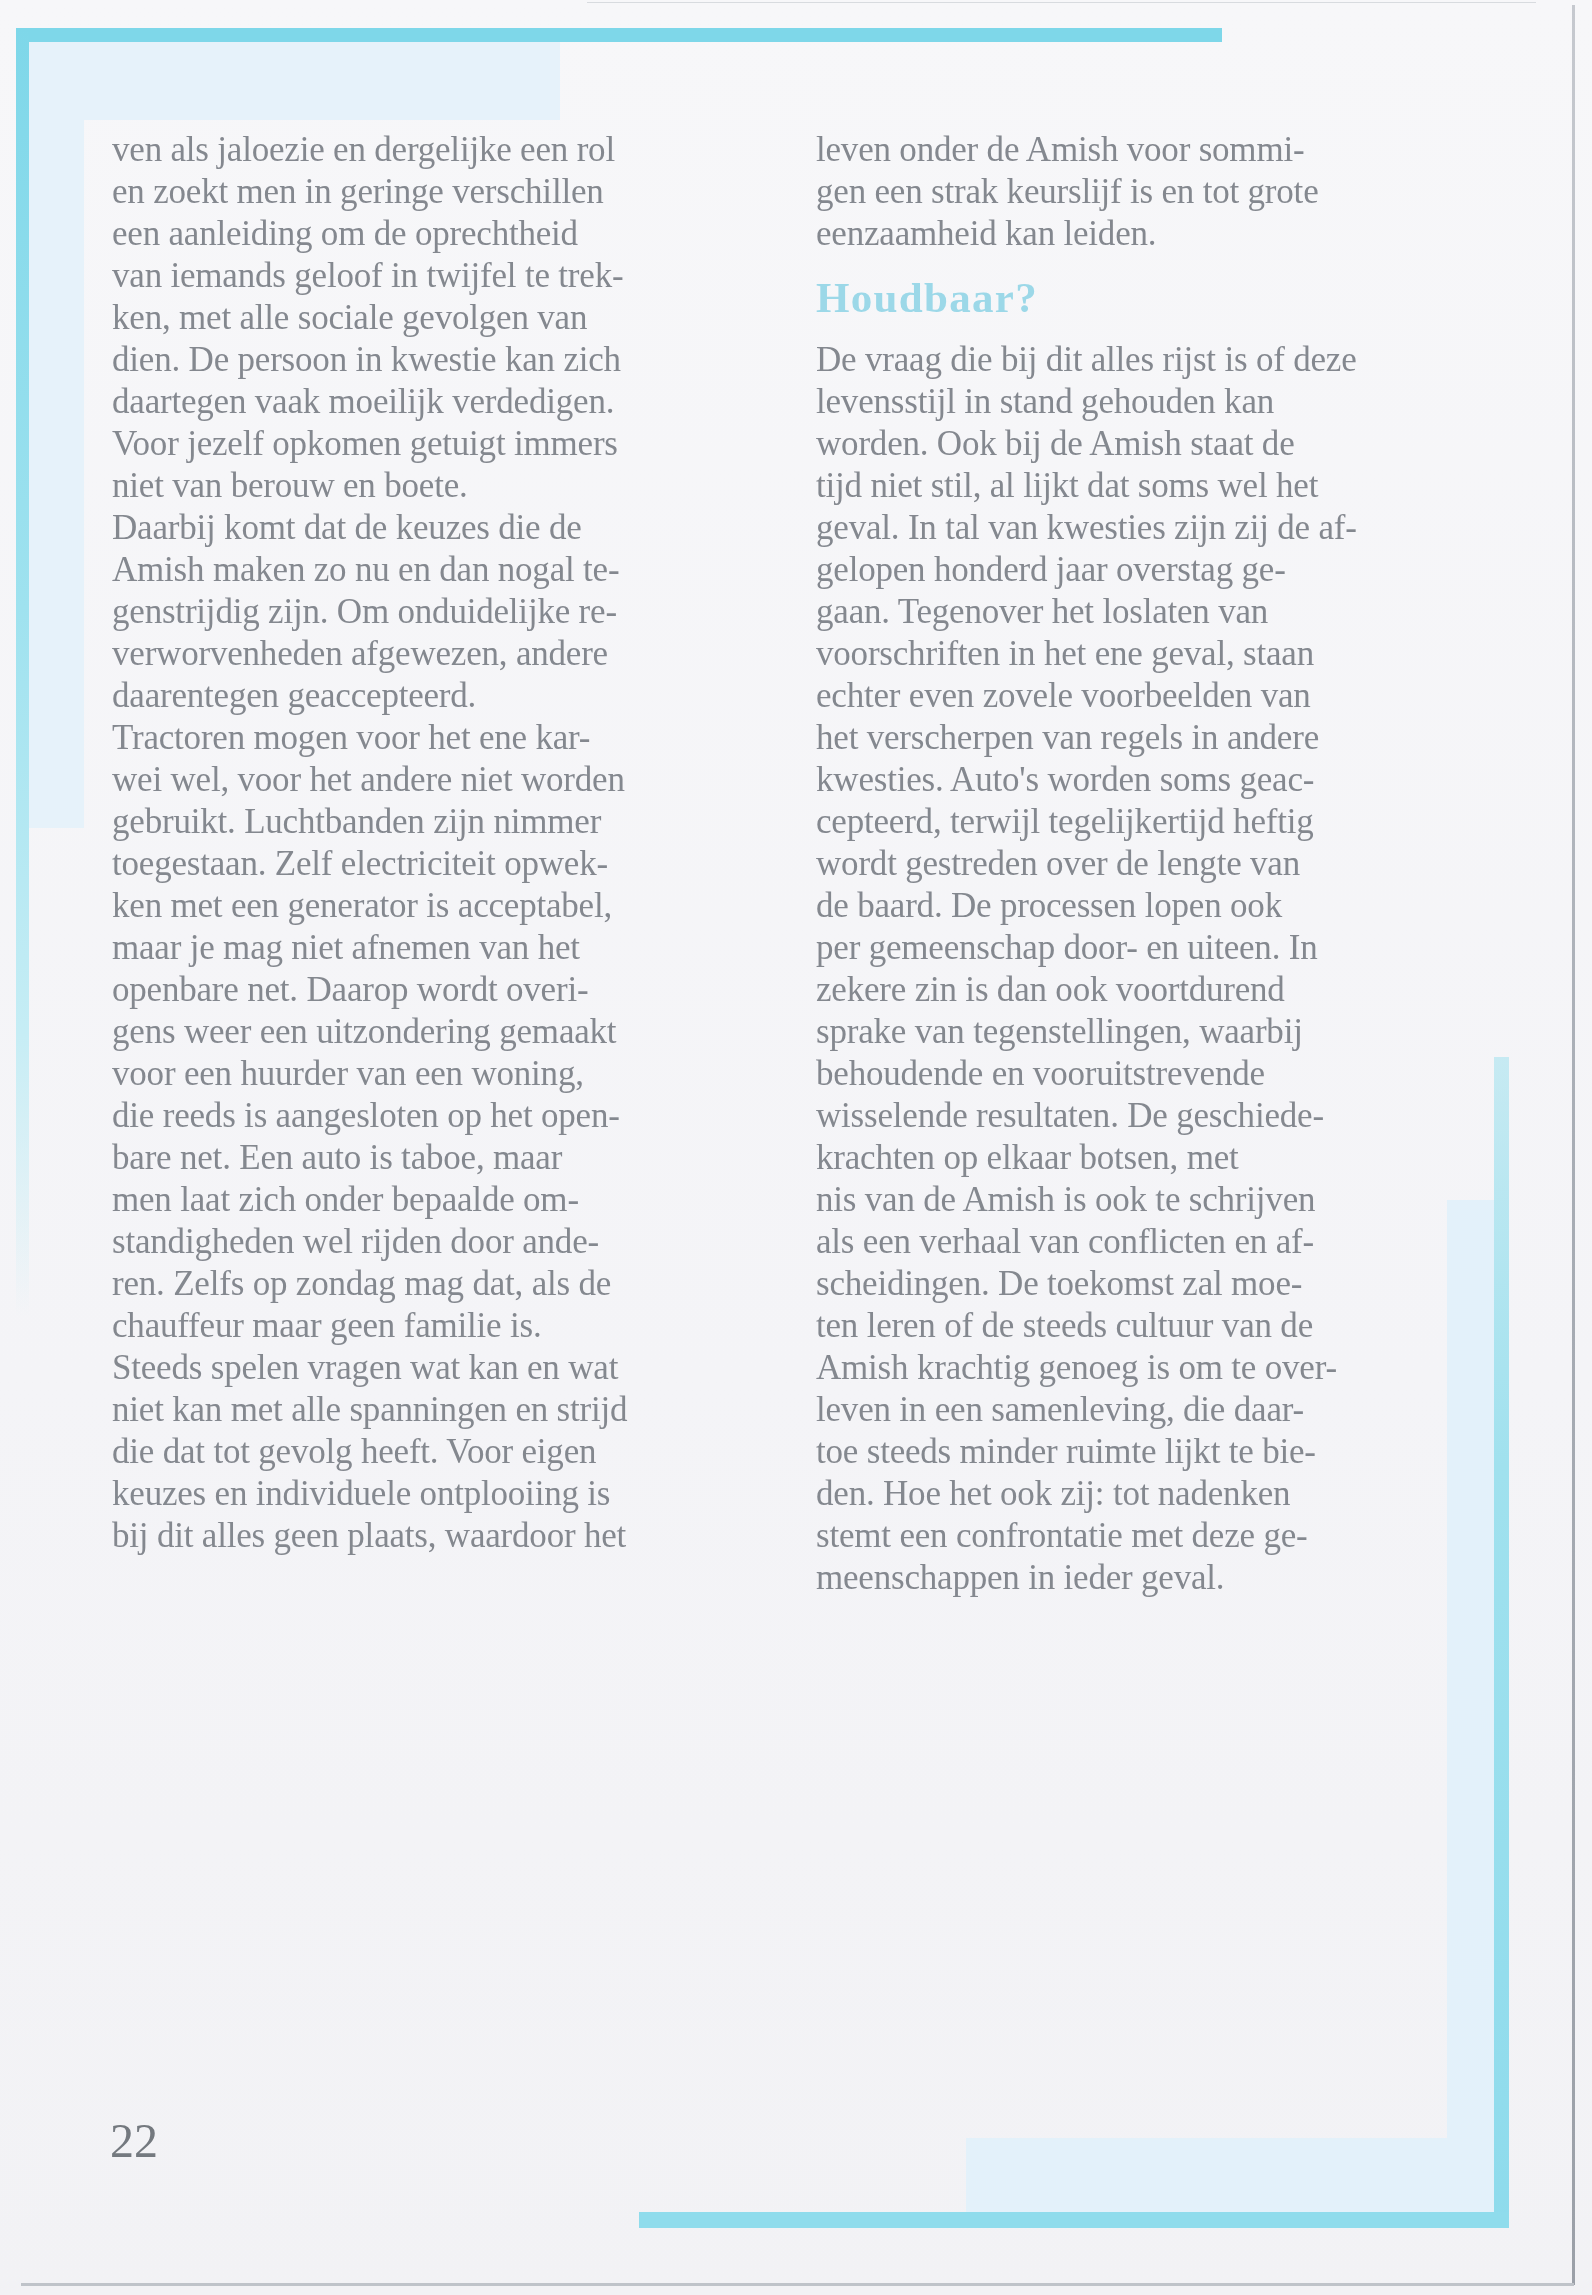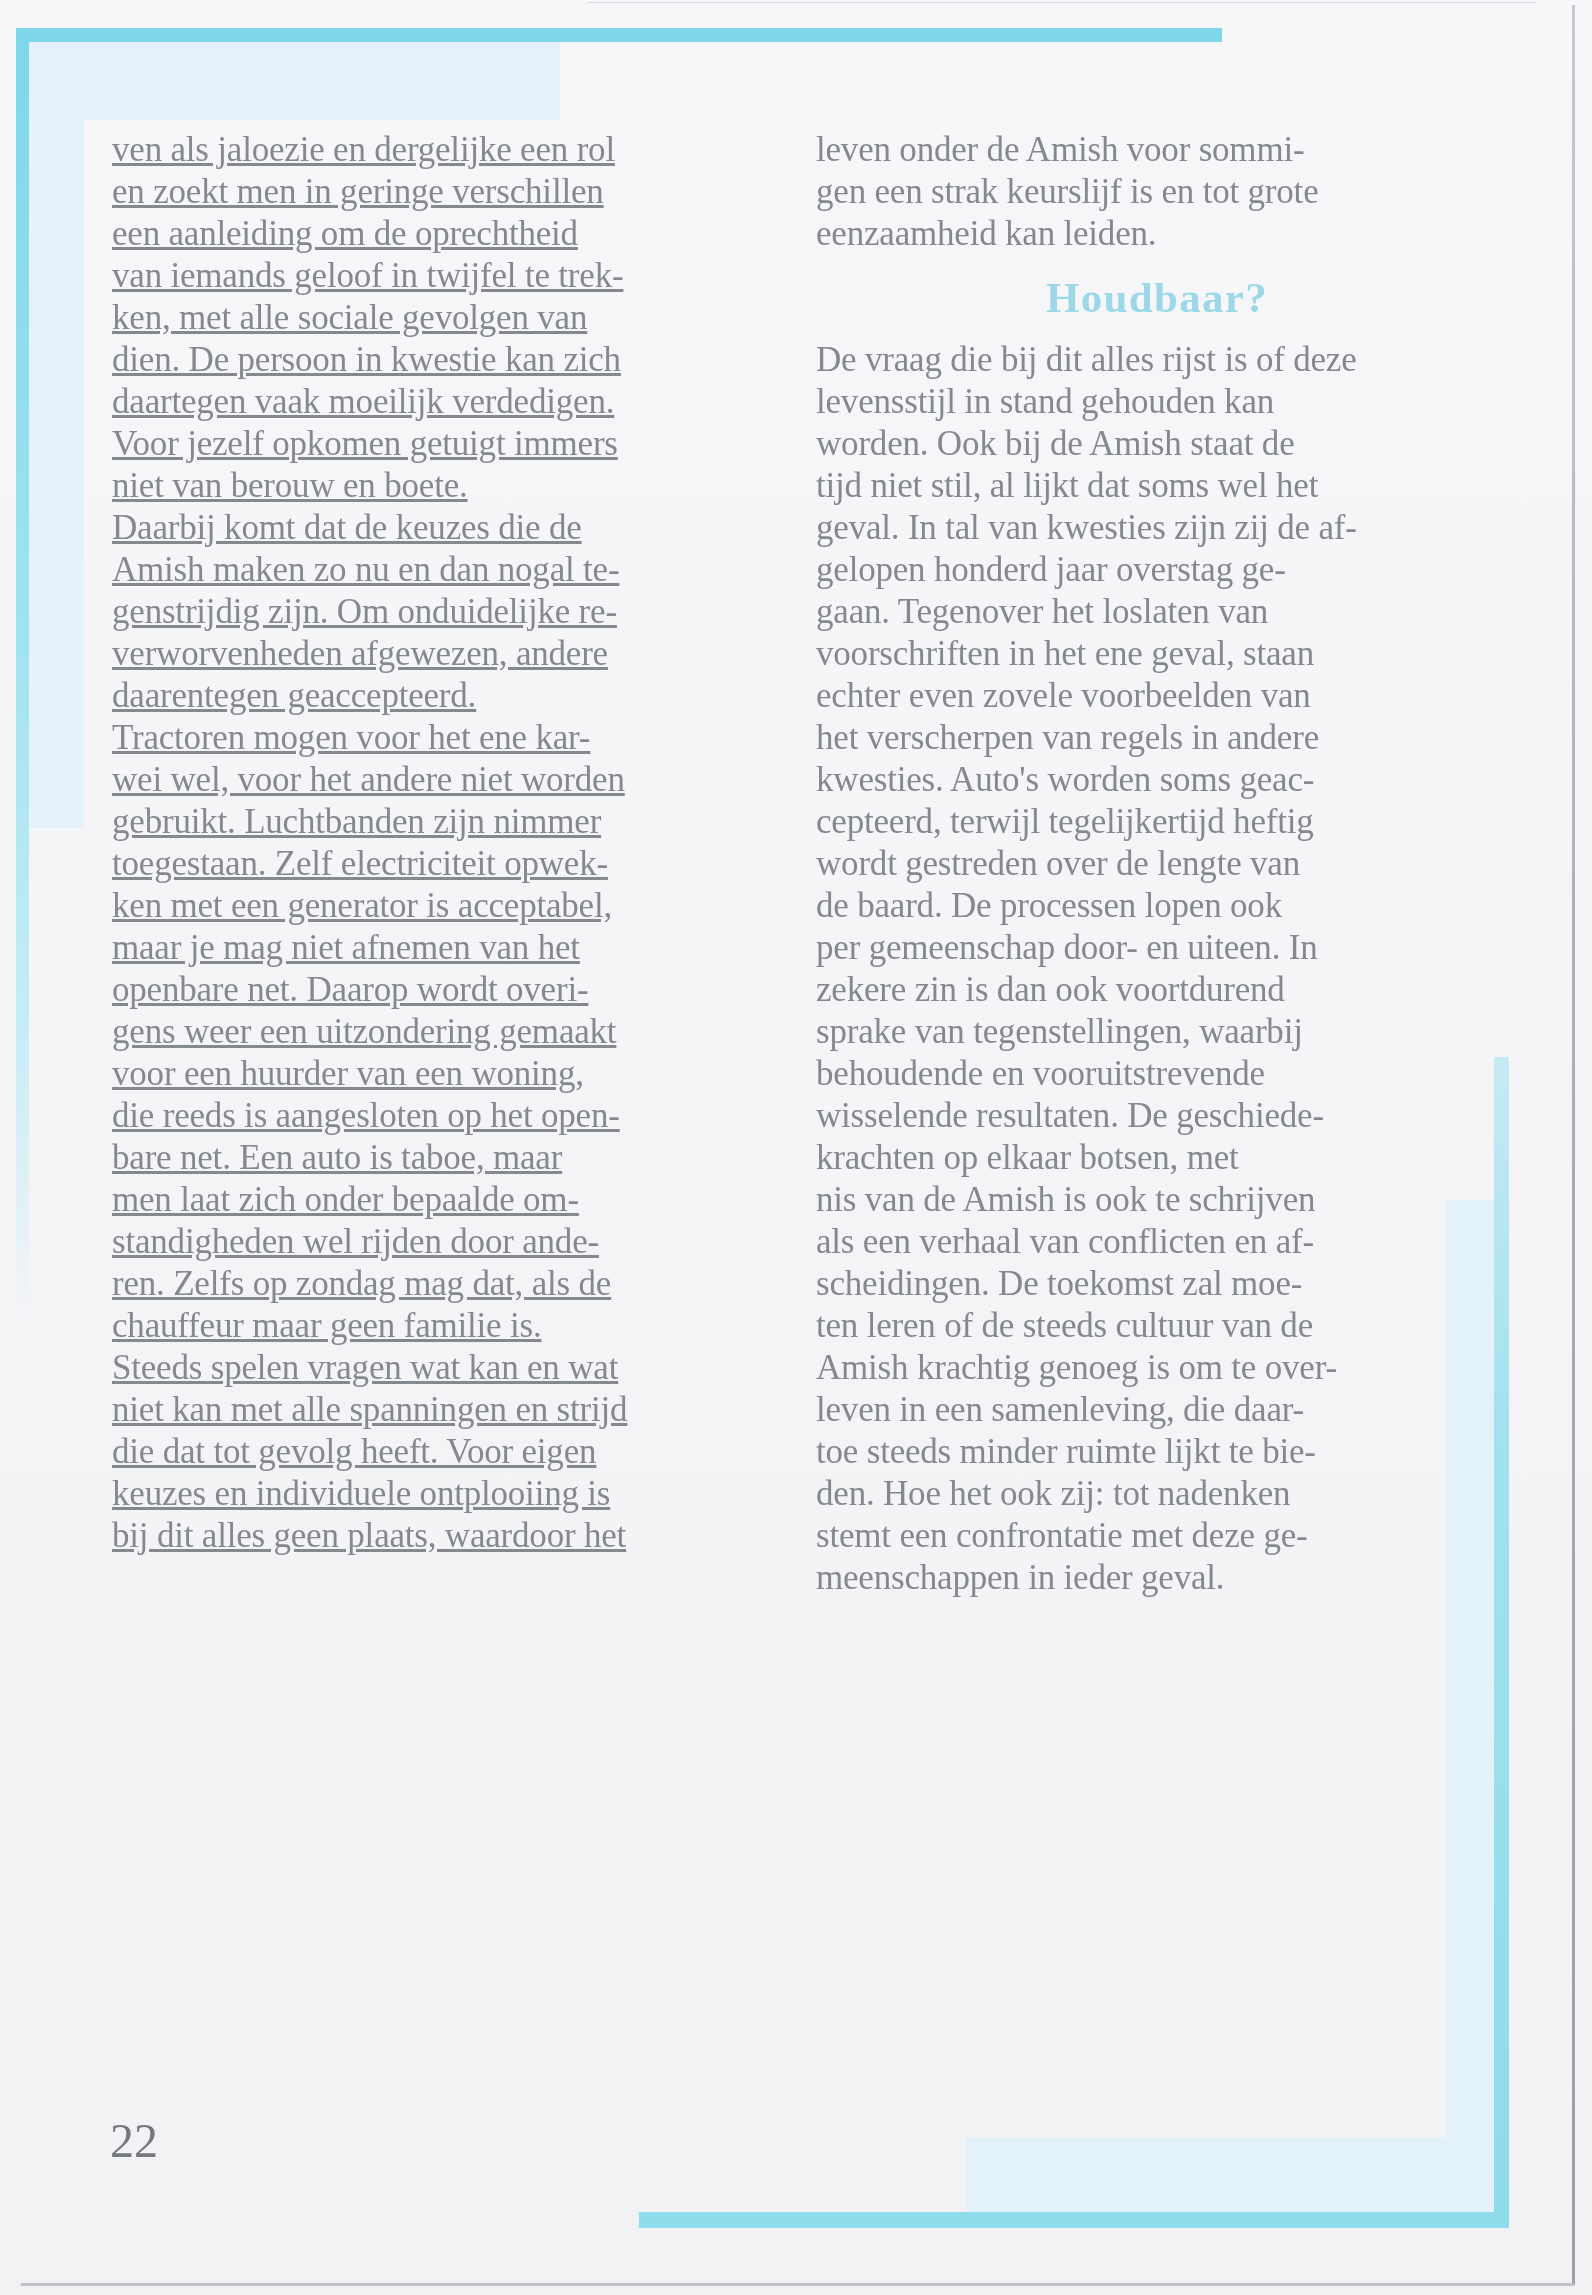--- a/index.html
+++ b/index.html
@@ -24,25 +24,25 @@
   .pale-right-strip{left:1447px;top:1200px;width:47px;height:1012px;background:#e3f1fa;}
   .pale-bottom-band{left:966px;top:2138px;width:528px;height:74px;background:#e3f1fa;}
   
   .edge{position:absolute;}
   .edge-right{left:1572px;top:5.2px;width:2.6px;height:2280px;
     background:linear-gradient(180deg,#c6c9cf 0%,#a8adb5 50%,#9ba0a8 100%);}
   .edge-bottom{left:21px;top:2283px;width:1553px;height:2.6px;background:#bfc3c9;}
   .edge-top{left:587px;top:1.7px;width:949px;height:1.7px;background:#d8dbdf;}
   
   .col{position:absolute;top:129px;color:#84888f;}
-  .col-left{left:112px;width:673px;text-decoration:underline;}
+  .col-left{left:112px;width:673px;}
   .col-right{left:816px;width:682px;}
   .line{height:42px;line-height:42px;font-size:35px;white-space:nowrap;
     letter-spacing:-0.2px;}
-  .heading-slot{height:84px;display:flex;align-items:center;justify-content:center;}
+  .heading-slot{height:84px;display:flex;align-items:center;}
   .section-heading{font-size:43px;font-weight:bold;color:#9cd8e8;letter-spacing:1.3px;}
   .page-number{position:absolute;left:110px;top:2113px;font-size:48px;color:#74797f;}
 </style>
 </head>
 <body>
 
 <div class="scan">
 
   <div class="pale pale-top-band"></div>
   <div class="pale pale-left-strip"></div>

